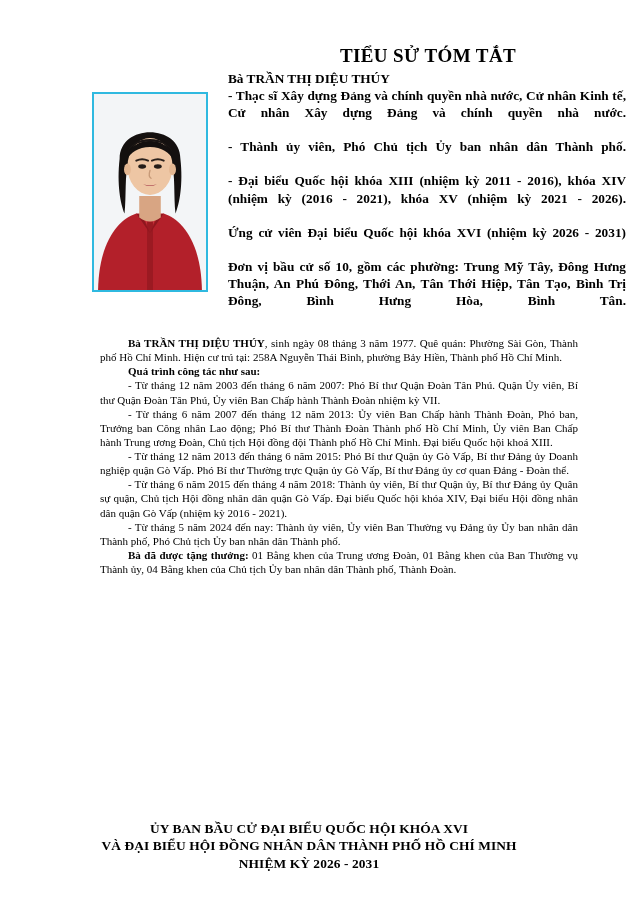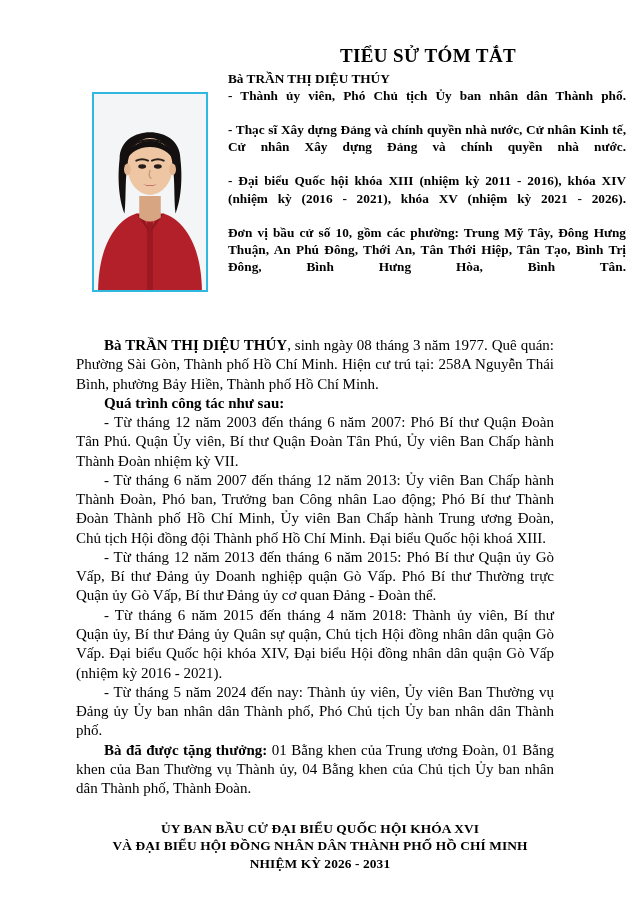--- a/index.html
+++ b/index.html
@@ -70,38 +70,38 @@
     content: "";
     display: inline-block;
     width: 100%;
   }
   .header-block .noj { text-align: left; }
   .header-block .noj:after { content: none; }
 
   
   .body-block {
     position: absolute;
-    left: 76px;
+    left: 100px;
     top: 336px;
     width: 478px;
-    font-size: 15px;
+    font-size: 11px;
     line-height: 1.285;
   }
   .body-block p {
     margin: 0 0 0 0;
     text-align: justify;
     text-justify: inter-word;
     text-indent: 28px;
   }
   .body-block b { font-weight: bold; }
 
   
   .footer-block {
     position: absolute;
-    left: 60px;
+    left: 49px;
     top: 820px;
     width: 520px;
     text-align: center;
     font-size: 13.4px;
     font-weight: bold;
     line-height: 1.3;
     letter-spacing: 0.1px;
   }
   .footer-block div { margin: 0; }
 </style>
@@ -149,23 +149,24 @@
         <path d="M51 92 q7 4 14 0 q-7 2 -14 0 Z" fill="#b4595c"></path>
 
         <ellipse cx="35" cy="77" rx="3.5" ry="6" fill="#e4b792"></ellipse>
         <ellipse cx="81" cy="77" rx="3.5" ry="6" fill="#e4b792"></ellipse>
       </g>
     </svg>
   </div>
 
   <div class="header-block">
     <div class="hb-line noj">Bà TRẦN THỊ DIỆU THÚY</div>
+    <div class="hb-line">- Thạc sĩ Xây dựng Đảng và chính quyền nhà nước, Cử nhân Kinh tế, Cử nhân Xây dựng Đảng và chính quyền nhà nước.</div>
     <div class="hb-line">- Thành ủy viên, Phó Chủ tịch Ủy ban nhân dân Thành phố.</div>
-    <div class="hb-line">- Thạc sĩ Xây dựng Đảng và chính quyền nhà nước, Cử nhân Kinh tế, Cử nhân Xây dựng Đảng và chính quyền nhà nước.</div>
     <div class="hb-line">- Đại biểu Quốc hội khóa XIII (nhiệm kỳ 2011 - 2016), khóa XIV (nhiệm kỳ (2016 - 2021), khóa XV (nhiệm kỳ 2021 - 2026).</div>
+    <div class="hb-line">Ứng cử viên Đại biểu Quốc hội khóa XVI (nhiệm kỳ 2026 - 2031)</div>
     <div class="hb-line">Đơn vị bầu cử số 10, gồm các phường: Trung Mỹ Tây, Đông Hưng Thuận, An Phú Đông, Thới An, Tân Thới Hiệp, Tân Tạo, Bình Trị Đông, Bình Hưng Hòa, Bình Tân.</div>
   </div>
 
   <div class="body-block">
 
     <p><b>Bà TRẦN THỊ DIỆU THÚY</b><span>, sinh ngày 08 tháng 3 năm 1977. Quê quán: Phường Sài Gòn, Thành phố Hồ Chí Minh. Hiện cư trú tại: 258A Nguyễn Thái Bình, phường Bảy Hiền, Thành phố Hồ Chí Minh.</span></p>
 
     <p><b>Quá trình công tác như sau:</b></p>
 
     <p>- Từ tháng 12 năm 2003 đến tháng 6 năm 2007: Phó Bí thư Quận Đoàn Tân Phú. Quận Ủy viên, Bí thư Quận Đoàn Tân Phú, Ủy viên Ban Chấp hành Thành Đoàn nhiệm kỳ VII.</p>

